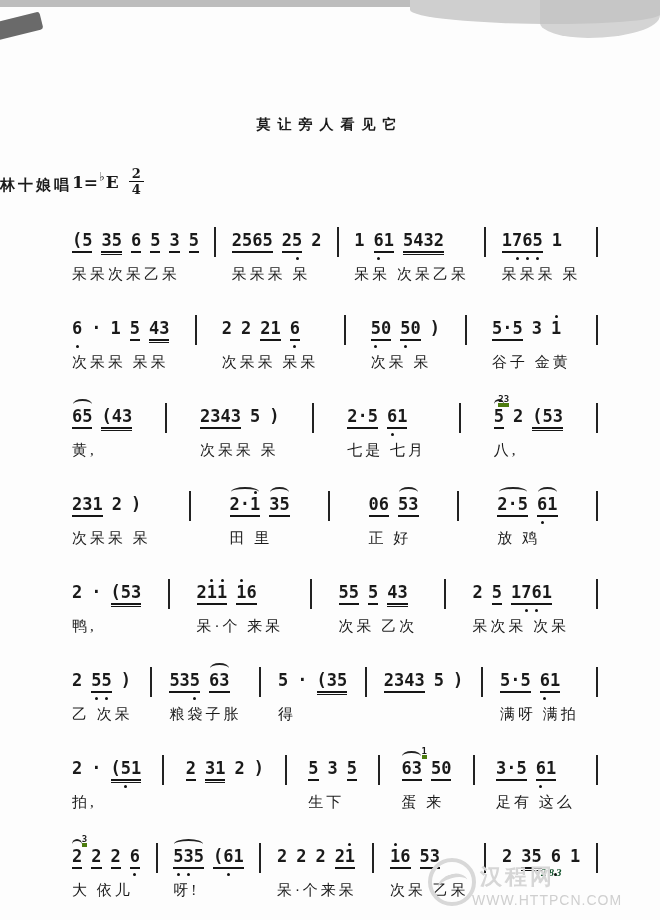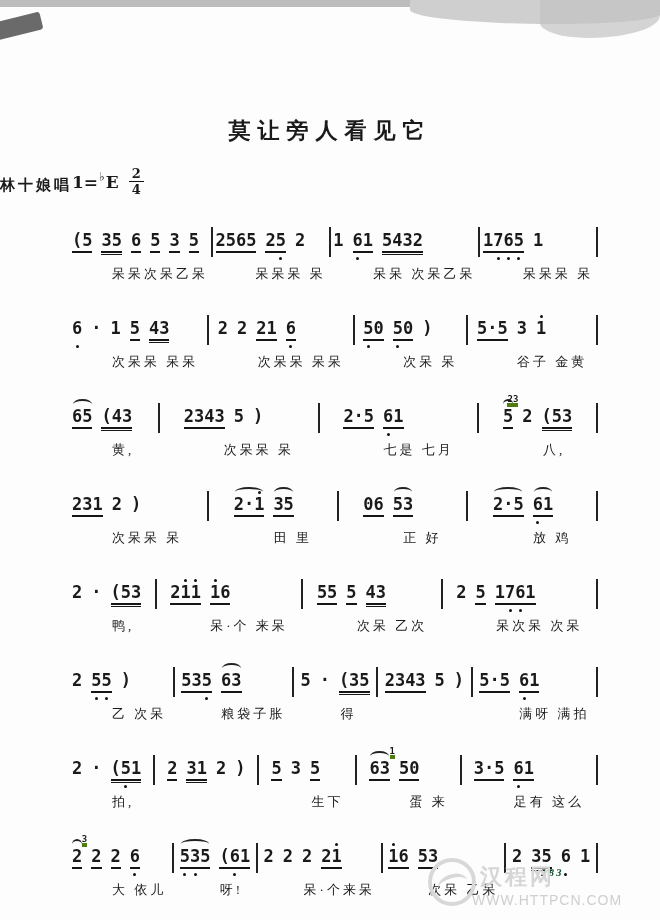--- a/index.html
+++ b/index.html
@@ -8,36 +8,36 @@
     background:#fdfdfd;color:#1a1a1a;
     font-family:"Liberation Serif","DejaVu Serif",serif;
   }
   
   .torn-strip{position:absolute;top:0;left:0;right:0;height:7px;background:#bdbdbd;}
   .torn-right{position:absolute;top:0;left:410px;right:0;height:24px;background:#cfcfcf;border-radius:0 0 45% 65%;}
   .torn-right2{position:absolute;top:0;left:540px;right:0;height:38px;background:#c2c2c2;border-radius:0 0 60% 40%;opacity:.7;}
   .corner-mark{position:absolute;top:17px;left:-6px;width:48px;height:18px;background:#6a6a6a;transform:rotate(-14deg);border-radius:3px;}
   
   .title{position:absolute;top:116px;left:0;width:100%;text-align:center;
-    font-size:22px;font-weight:700;letter-spacing:7px;}
+    font-size:14px;font-weight:700;letter-spacing:7px;}
   .keysig{position:absolute;top:167px;left:72px;display:flex;align-items:center;
     font-weight:700;font-size:17px;font-family:"DejaVu Serif",serif;}
   .keysig .flat{font-size:12px;position:relative;top:-5px;margin:0 1px;}
   .frac{display:inline-flex;flex-direction:column;align-items:center;margin-left:10px;
     font-size:13px;line-height:13px;font-weight:700;}
   .frac .fnum{border-bottom:1.6px solid #111;padding:0 3px 1px;}
   .frac .fden{padding-top:1px;}
   .singer{position:absolute;top:176px;left:0;width:100%;text-align:left;
     font-size:15px;font-weight:700;letter-spacing:3px;}
   
   .score{position:absolute;top:222px;left:70px;width:528px;}
   .scoreline{display:flex;justify-content:space-between;align-items:flex-start;margin-bottom:20px;}
   .measure{display:flex;flex-direction:column;align-items:flex-start;padding:2px 2px 0 2px;}
   .notes{display:flex;align-items:flex-end;gap:9px;min-height:37px;}
-  .lyr{margin-top:4px;height:25px;font-size:13px;letter-spacing:3px;white-space:pre;margin-left:40px;}
+  .lyr{margin-top:4px;height:25px;font-size:15px;letter-spacing:3px;white-space:pre;}
   .barline{width:2px;background:#222;height:30px;margin-top:5px;flex:none;}
   .tok{position:relative;display:inline-flex;flex-direction:column;align-items:flex-start;
     font-family:"DejaVu Sans Mono",monospace;font-weight:700;font-size:17px;}
   .tok .chrow{line-height:19px;letter-spacing:0;}
   .drow{display:flex;height:5px;}
   .drow span{width:1ch;height:5px;display:flex;justify-content:center;align-items:center;}
   .dot{width:3px;height:3px;border-radius:50%;background:#111;display:block;}
   .ulwrap{height:6px;width:100%;display:flex;flex-direction:column;gap:1px;padding-top:1px;box-sizing:border-box;}
   .ul{height:1.5px;background:#161616;width:100%;display:block;}
   .slur{position:absolute;top:-3px;left:4%;width:92%;height:8px;

